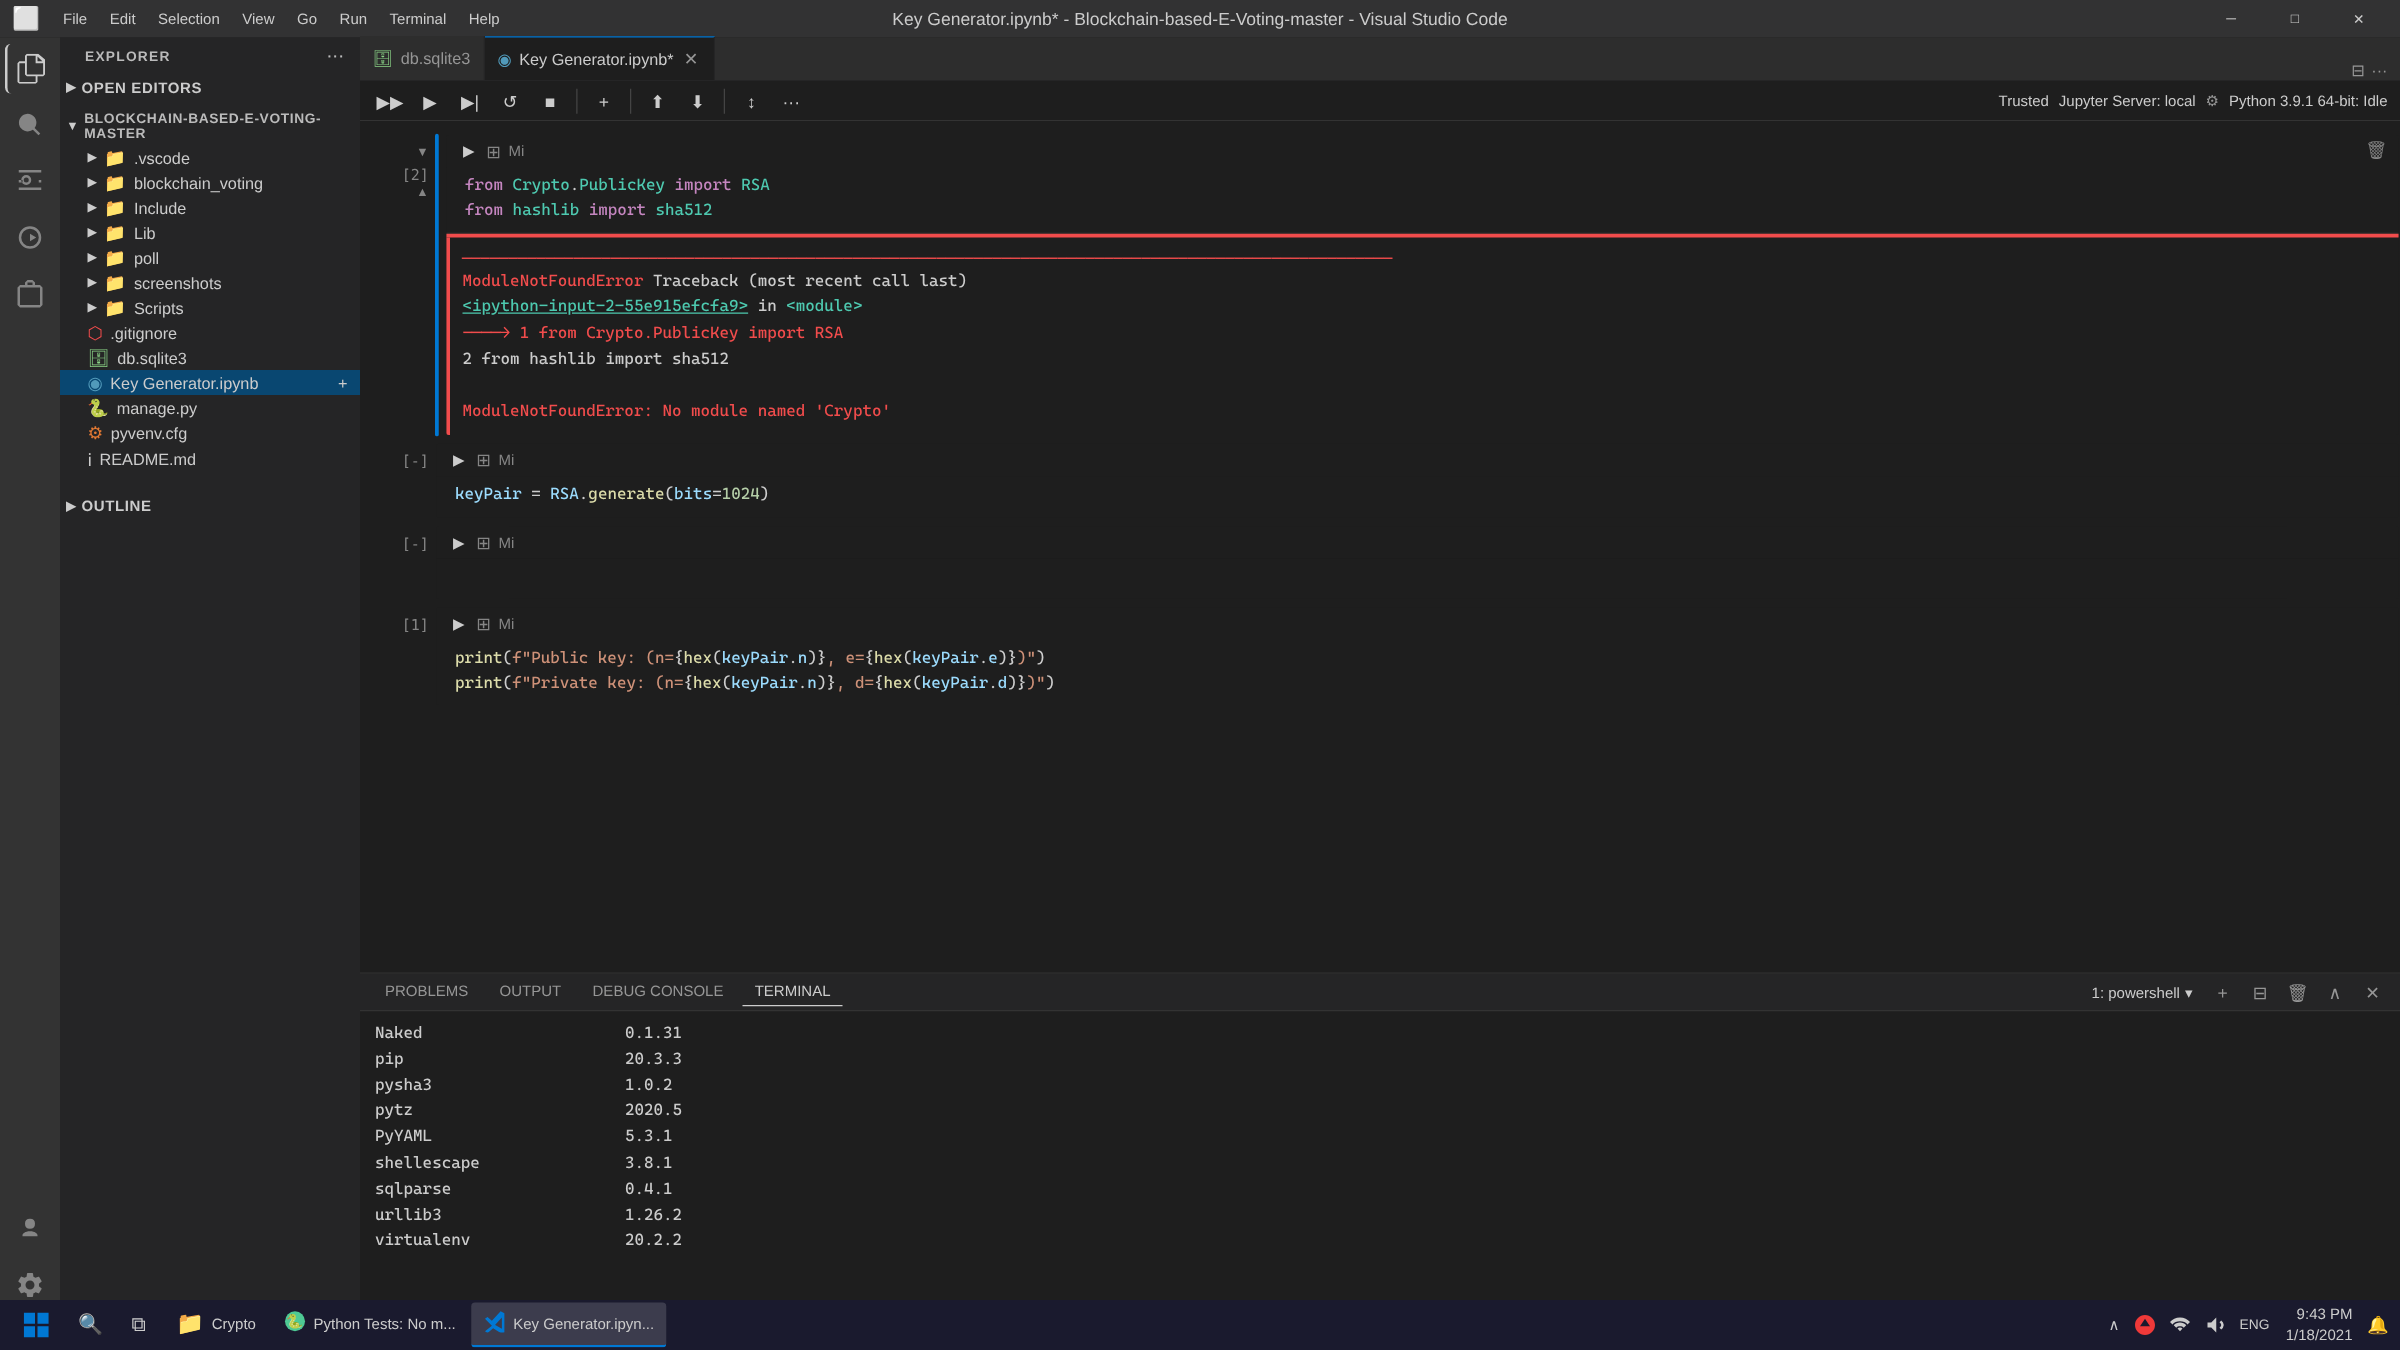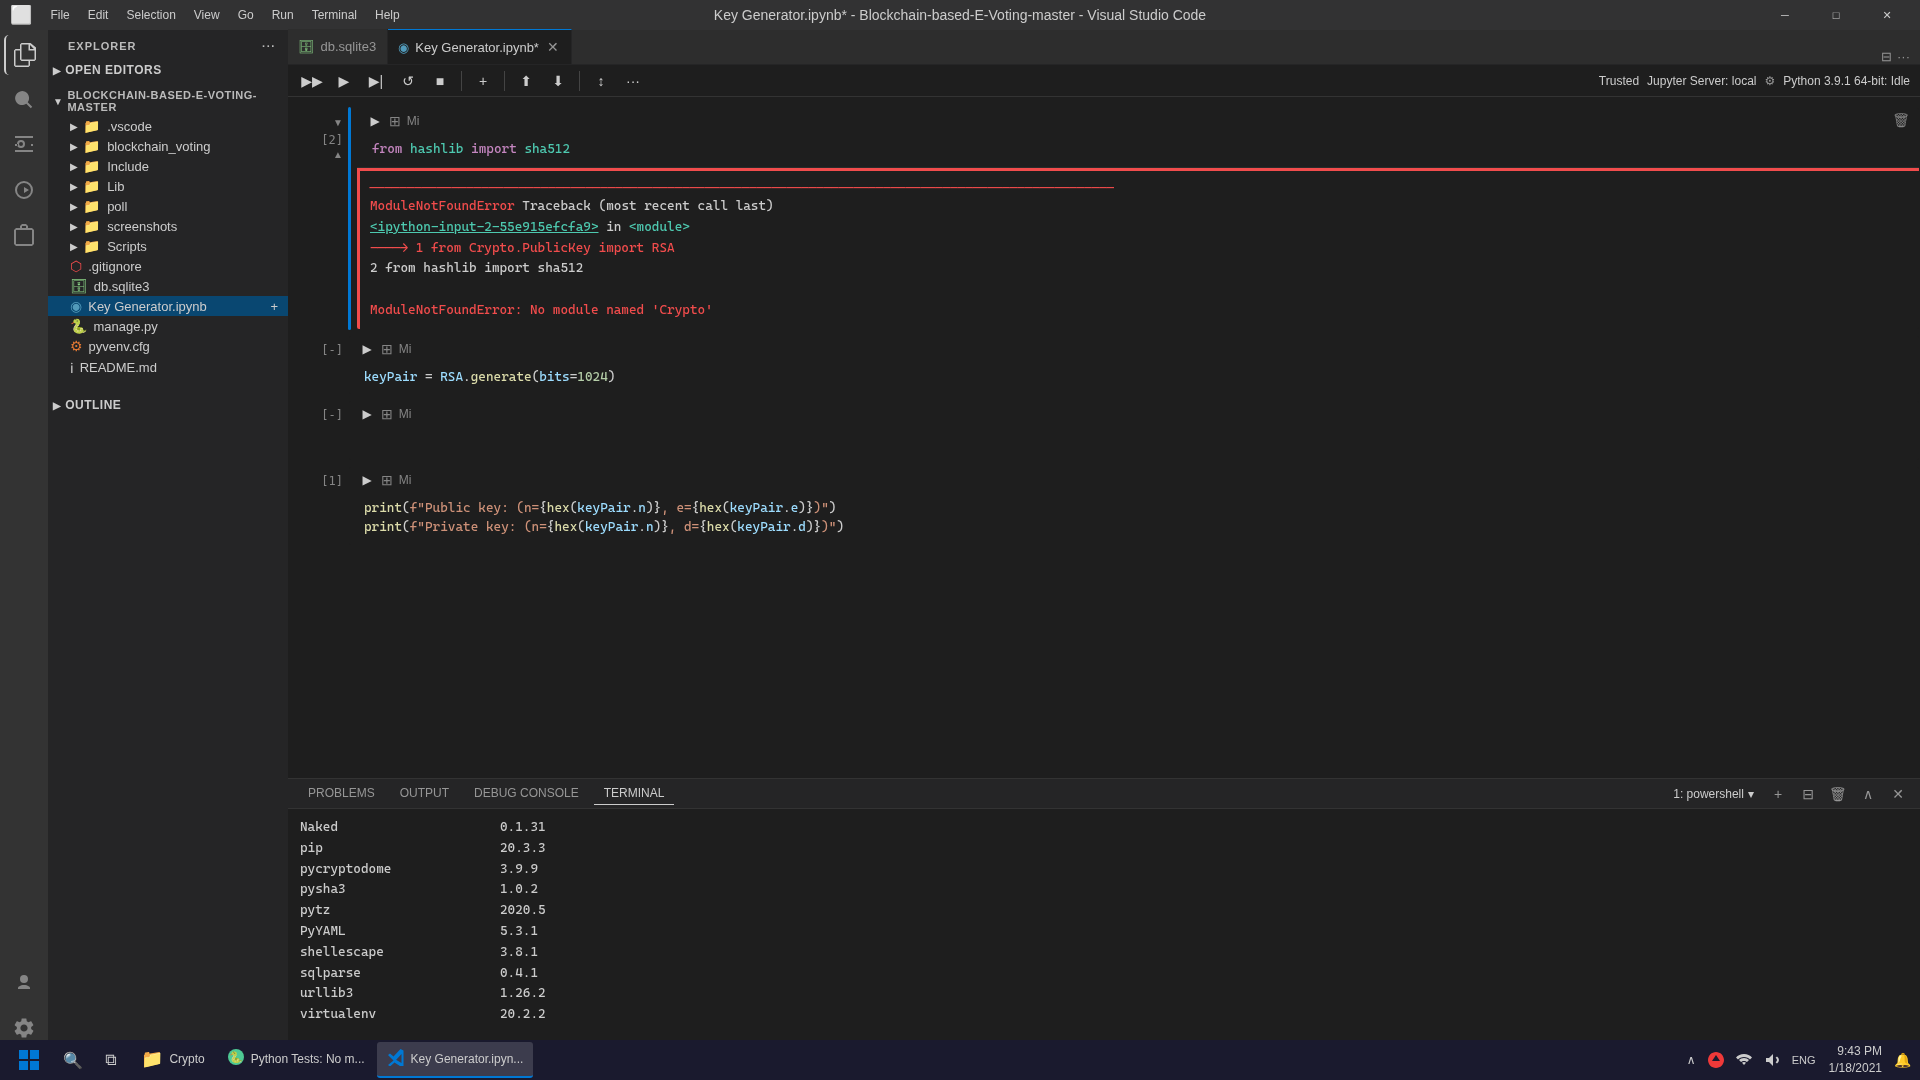--- a/index.html
+++ b/index.html
@@ -678,20 +678,21 @@
           </div>
         </div>
         <div class="cell-left-bar"></div>
         <div class="cell-body" style="flex:1;">
           <div class="cell-header">
             <span class="cell-run-btn">▶</span>
             <span class="cell-more-btn">⊞</span>
             <span style="color:#858585;font-size:12px;margin-left:2px;">Mi</span>
           </div>
           <div class="cell-code">
+            <div><span class="kw">from</span> <span style="color:#4ec9b0;">Crypto</span>.<span style="color:#4ec9b0;">PublicKey</span> <span class="kw">import</span> <span style="color:#4ec9b0;">RSA</span></div>
             <div><span class="kw">from</span> <span style="color:#4ec9b0;">hashlib</span> <span class="kw">import</span> <span style="color:#4ec9b0;">sha512</span></div>
           </div>
           <div class="cell-output">
             <div style="height:3px;background:#f14c4c;margin:0 0 0 0;"></div>
             <div class="output-content output-border-red">
               <div style="color:#f14c4c;letter-spacing:1px;font-size:11px;">────────────────────────────────────────────────────────────────────────────────────────────────────</div>
               <div><span class="err-red">ModuleNotFoundError</span><span style="color:#cccccc;">                                 Traceback (most recent call last)</span></div>
               <div><span class="err-link">&lt;ipython-input-2-55e915efcfa9&gt;</span><span style="color:#cccccc;"> in </span><span style="color:#4ec9b0;">&lt;module&gt;</span></div>
               <div><span class="err-arrow">----&gt; 1 from Crypto.PublicKey import RSA</span></div>
               <div><span style="color:#cccccc;">      2 from hashlib import sha512</span></div>
@@ -773,24 +774,20 @@
       <div id="terminal-content">
         <div class="term-row">
           <span class="term-pkg">Naked</span>
           <span class="term-ver">0.1.31</span>
         </div>
         <div class="term-row">
           <span class="term-pkg">pip</span>
           <span class="term-ver">20.3.3</span>
         </div>
         <div class="term-row">
-          <span class="term-pkg">pycryptodome</span>
-          <span class="term-ver">3.9.9</span>
-        </div>
-        <div class="term-row">
           <span class="term-pkg">pysha3</span>
           <span class="term-ver">1.0.2</span>
         </div>
         <div class="term-row">
           <span class="term-pkg">pytz</span>
           <span class="term-ver">2020.5</span>
         </div>
         <div class="term-row">
           <span class="term-pkg">PyYAML</span>
           <span class="term-ver">5.3.1</span>

